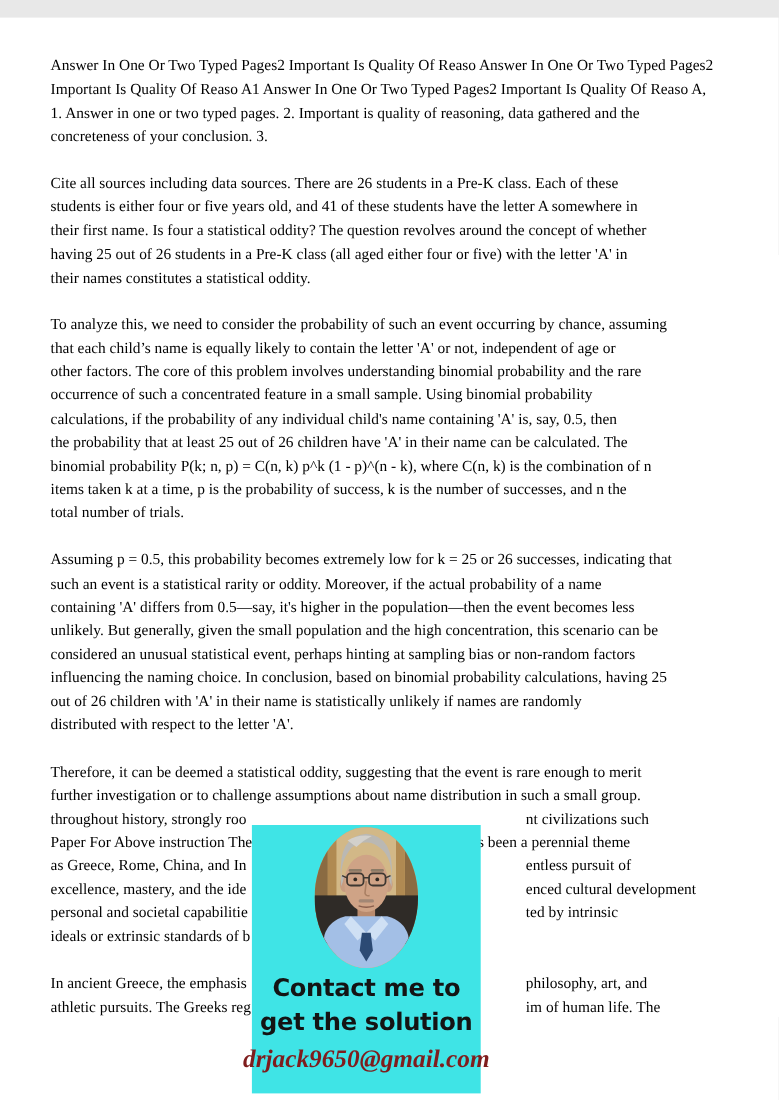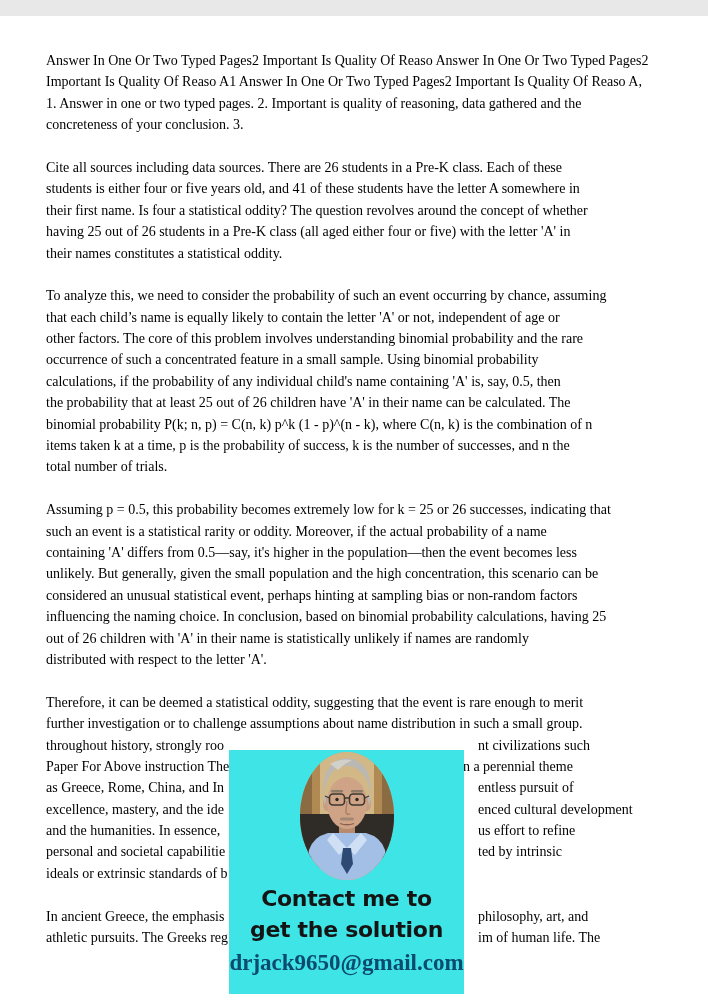--- a/index.html
+++ b/index.html
@@ -9,21 +9,21 @@
   }
   .doc{
     position:absolute;left:46px;top:34px;width:640px;
     font-size:14px;line-height:21.4px;color:#000;
   }
   .para{margin:0 0 21.4px 0;}
   .para:last-child{margin-bottom:0;}
   .line{position:relative;white-space:pre;height:21.4px;}
   .rfrag{position:absolute;left:432px;top:0;white-space:pre;}
   .overlay{
-    position:absolute;left:229px;top:734px;width:235px;height:244px;
+    position:absolute;left:229px;top:734px;width:208px;height:244px;
     display:flex;flex-direction:column;align-items:center;
   }
   .avatar{margin-top:2px;width:94px;height:128px;flex:0 0 auto;}
   .headline{
     margin-top:3px;font-family:"DejaVu Sans","Liberation Sans",sans-serif;
     font-weight:700;font-size:22px;line-height:31px;letter-spacing:-0.3px;
     text-align:center;
   }
   .email{
     margin-top:4px;font-family:"Liberation Serif",serif;
@@ -70,21 +70,20 @@
         <div class="line">out of 26 children with 'A' in their name is statistically unlikely if names are randomly</div>
         <div class="line">distributed with respect to the letter 'A'.</div>
       </div>
       <div class="para">
         <div class="line">Therefore, it can be deemed a statistical oddity, suggesting that the event is rare enough to merit</div>
         <div class="line">further investigation or to challenge assumptions about name distribution in such a small group.</div>
         <div class="line"><span>throughout history, strongly roo</span><span class="rfrag">nt civilizations such</span></div>
         <div class="line">Paper For Above instruction The concept of striving for perfection has been a perennial theme</div>
         <div class="line"><span>as Greece, Rome, China, and In</span><span class="rfrag">entless pursuit of</span></div>
         <div class="line"><span>excellence, mastery, and the ide</span><span class="rfrag">enced cultural development</span></div>
-        <div class="line"><span>and the humanities. In essence, </span><span class="rfrag">us effort to refine</span></div>
         <div class="line"><span>personal and societal capabilitie</span><span class="rfrag">ted by intrinsic</span></div>
         <div class="line"><span>ideals or extrinsic standards of b</span></div>
       </div>
       <div class="para">
         <div class="line"><span>In ancient Greece, the emphasis </span><span class="rfrag">philosophy, art, and</span></div>
         <div class="line"><span>athletic pursuits. The Greeks reg</span><span class="rfrag">im of human life. The</span></div>
       </div>
     </div>
 
   <div class="overlay" id="overlay" style="background: rgb(63, 228, 230);">
@@ -127,16 +126,16 @@
           <path d="M47,49 L45.8,60 Q46.5,63 50,62" fill="none" stroke="#a97f63" stroke-width="1.4"></path>
           <rect x="40" y="65.5" width="14" height="3" rx="1.5" fill="#9a8372" opacity="0.85"></rect>
           <path d="M40,71.5 Q47,74 54,71.5" fill="none" stroke="#8a5f4d" stroke-width="1.3"></path>
         </g>
       </svg>
     </div>
     <div class="headline" id="headline" style="color: rgb(20, 20, 20);">
       <div>Contact me to</div>
       <div>get the solution</div>
     </div>
-    <div class="email" id="email" style="color: #0c4a6e;">drjack9650@gmail.com</div>
+    <div class="email" id="email" style="color: #7f1d1d; font-style: italic;">drjack9650@gmail.com</div>
   </div>
 
 </div>
 
 </body></html>

